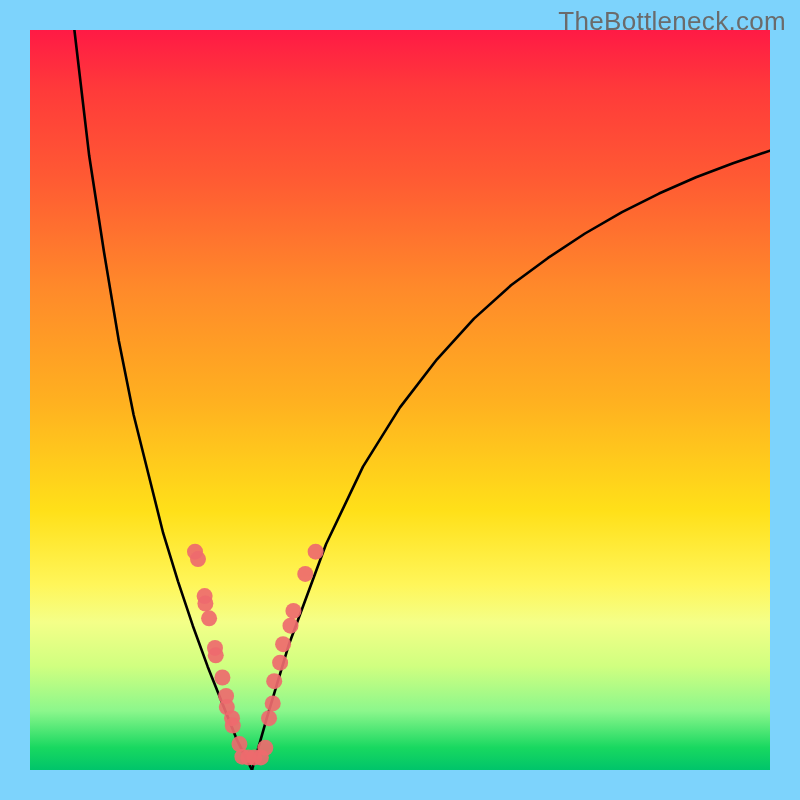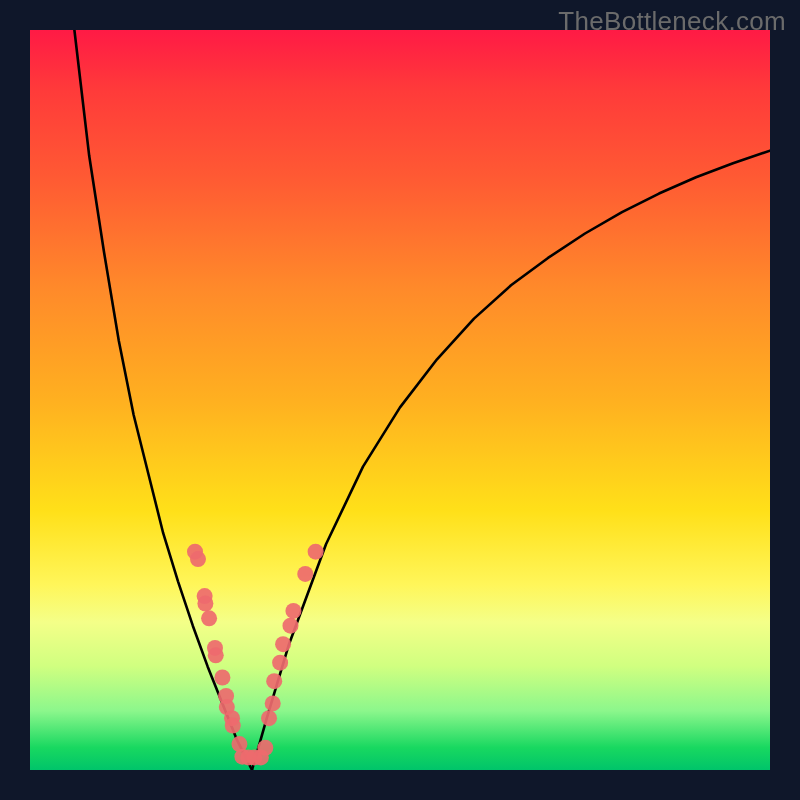--- a/index.html
+++ b/index.html
@@ -8,21 +8,21 @@
     width: 800px;
     height: 800px;
     background: #000;
     overflow: hidden;
     font-family: Arial, Helvetica, sans-serif;
   }
   #stage {
     position: relative;
     width: 800px;
     height: 800px;
-    background: #0f172a;
+    background: #7dd3fc;
     text-decoration: underline;
   }
   #plot {
     position: absolute;
     left: 30px;
     top: 30px;
     width: 740px;
     height: 740px;
     background: linear-gradient(to bottom,
       #ff1a45 0%,

